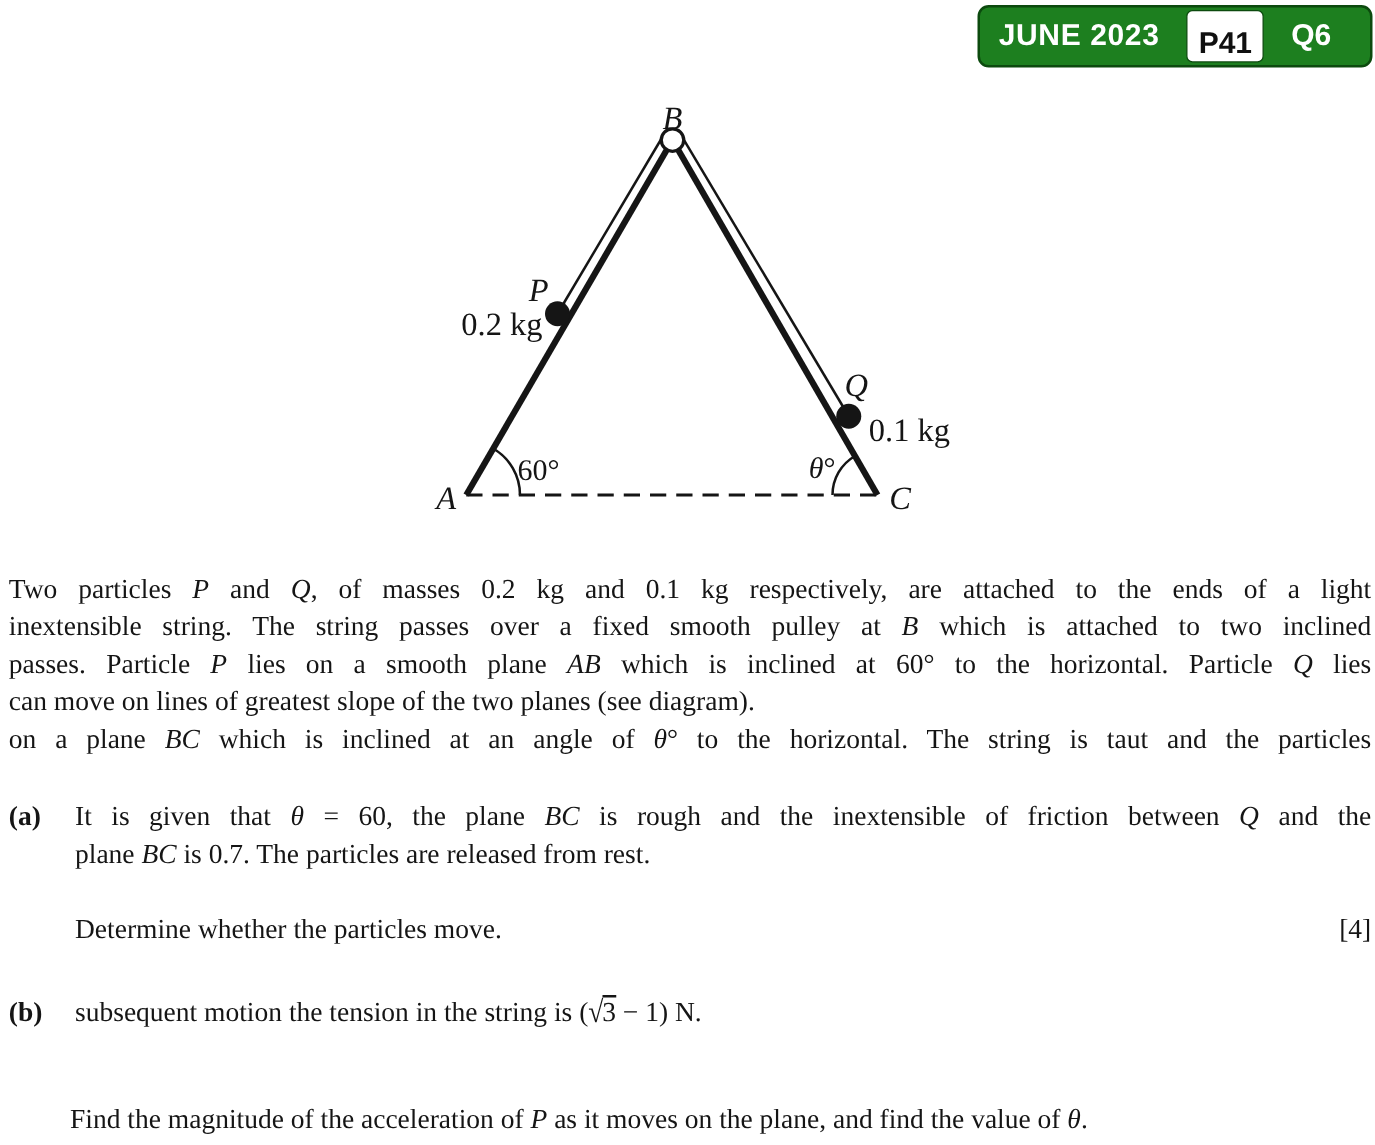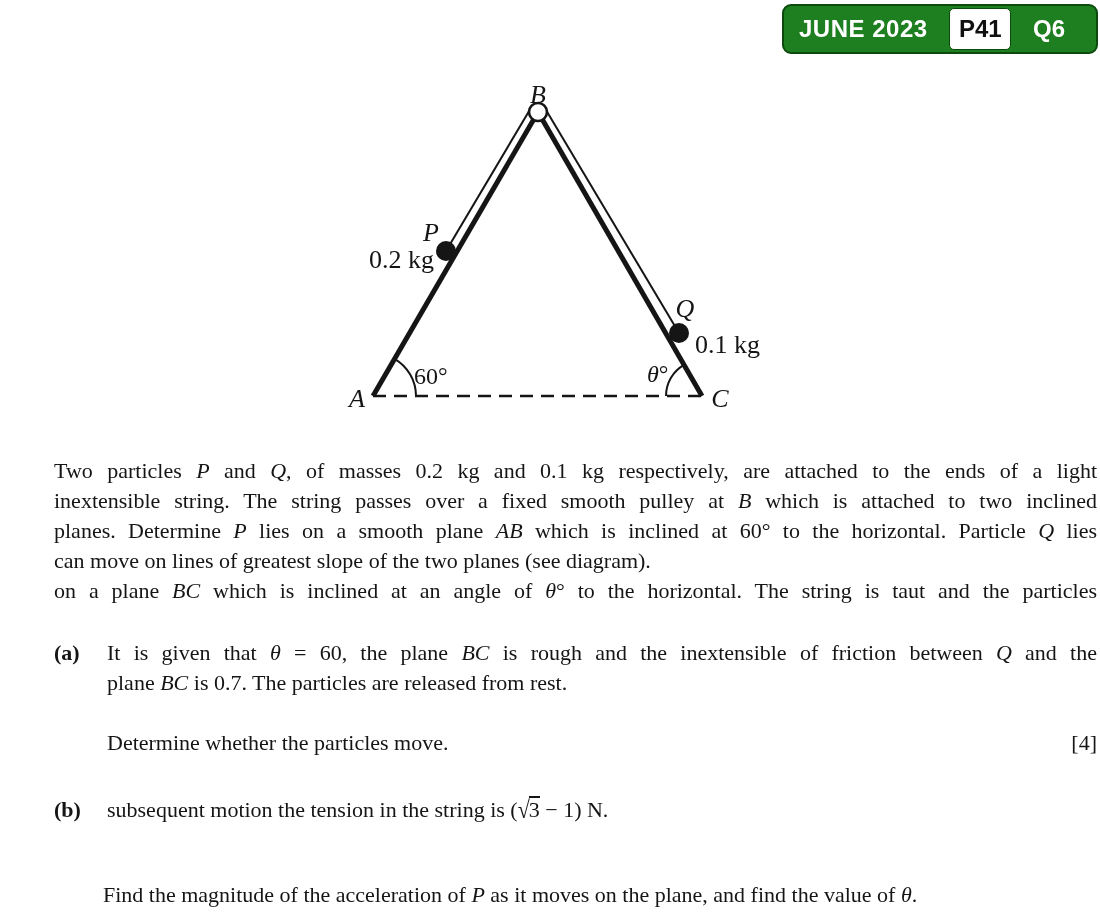--- a/index.html
+++ b/index.html
@@ -24,40 +24,40 @@
   }
   .badge .qnum { color:#ffffff; font-size:24px; padding-right:14px;text-align:center; }
 
   
   .diagram { position:absolute; top:0; left:0; }
   .diagram text { fill:#151515; font-family:"Liberation Serif", serif; font-size:26px; }
   .diagram text.small { font-size:24px; }
   .diagram .it { font-style:italic; }
 
   
-  .textblock { position:absolute; left:7px; right:3px; font-size:22px; line-height:30px;margin-left:47px; }
+  .textblock { position:absolute; left:7px; right:3px; font-size:22px; line-height:30px; }
   .line { min-height:30px; }
   .line.just { text-align:justify; text-align-last:justify; }
   .it { font-style:italic; }
   .partrow { display:flex; }
   .part-label { width:53px; flex:none; font-weight:bold; }
   .part-content { flex:1; min-width:0; }
   .flexline { display:flex; justify-content:space-between; align-items:baseline; }
   .sqrt { white-space:nowrap; }
   .sqrt .rad { display:inline-block; transform:scaleY(1.12); margin-right:-1px; }
   .sqrt .ov { display:inline-block; border-top:2px solid #151515; line-height:1.05; }
 </style>
 </head>
 <body>
 
 <div class="page">
 
   <div class="badge" id="badge" style="background: rgb(29, 127, 31); border: 2px solid rgb(12, 74, 14);">
     <span class="session">JUNE 2023</span>
-    <span class="paperbox" id="paperbox" style="border: 1.5px solid rgb(12, 74, 14);">
+    <span class="paperbox" id="paperbox" style="border: 1.5px solid rgb(12, 74, 14); align-items: flex-end;">
       <span>P41</span>
     </span>
     <span class="qnum">Q6</span>
   </div>
 
   <svg class="diagram" width="1100" height="440" viewBox="0 0 1100 440">
 
     <line x1="373" y1="396" x2="702" y2="396" stroke="#151515" stroke-width="2.4" stroke-dasharray="13 8"></line>
 
     <line x1="373" y1="396" x2="538" y2="112" stroke="#151515" stroke-width="5"></line>
@@ -84,21 +84,21 @@
     <text x="695" y="353" text-anchor="start">0.1 kg</text>
     <text x="414" y="384" text-anchor="start" class="small">60°</text>
     <text x="647" y="382" text-anchor="start" class="small"><tspan class="it">θ</tspan><tspan>°</tspan></text>
     <text x="357" y="407" text-anchor="middle" class="it">A</text>
     <text x="720" y="407" text-anchor="middle" class="it">C</text>
   </svg>
 
   <div class="textblock" style="top:456px;">
       <div class="line just"><span>Two particles </span><span class="it">P</span><span> and </span><span class="it">Q</span><span>, of masses 0.2 kg and 0.1 kg respectively, are attached to the ends of a light</span></div>
       <div class="line just"><span>inextensible string. The string passes over a fixed smooth pulley at </span><span class="it">B</span><span> which is attached to two inclined</span></div>
-      <div class="line just"><span>planes. Determine </span><span class="it">P</span><span> lies on a smooth plane </span><span class="it">AB</span><span> which is inclined at 60° to the horizontal. Particle </span><span class="it">Q</span><span> lies</span></div>
+      <div class="line just"><span>passes. Particle </span><span class="it">P</span><span> lies on a smooth plane </span><span class="it">AB</span><span> which is inclined at 60° to the horizontal. Particle </span><span class="it">Q</span><span> lies</span></div>
       <div class="line"><span>can move on lines of greatest slope of the two planes (see diagram).</span></div>
       <div class="line just"><span>on a plane </span><span class="it">BC</span><span> which is inclined at an angle of </span><span class="it">θ</span><span>° to the horizontal. The string is taut and the particles</span></div>
     </div>
 
   <div class="textblock partrow" style="top:638px;">
     <div class="part-label">(a)</div>
     <div class="part-content">
         <div class="line just"><span>It is given that </span><span class="it">θ</span><span> = 60, the plane </span><span class="it">BC</span><span> is rough and the inextensible of friction between </span><span class="it">Q</span><span> and the</span></div>
         <div class="line"><span>plane </span><span class="it">BC</span><span> is 0.7. The particles are released from rest.</span></div>
       </div>

